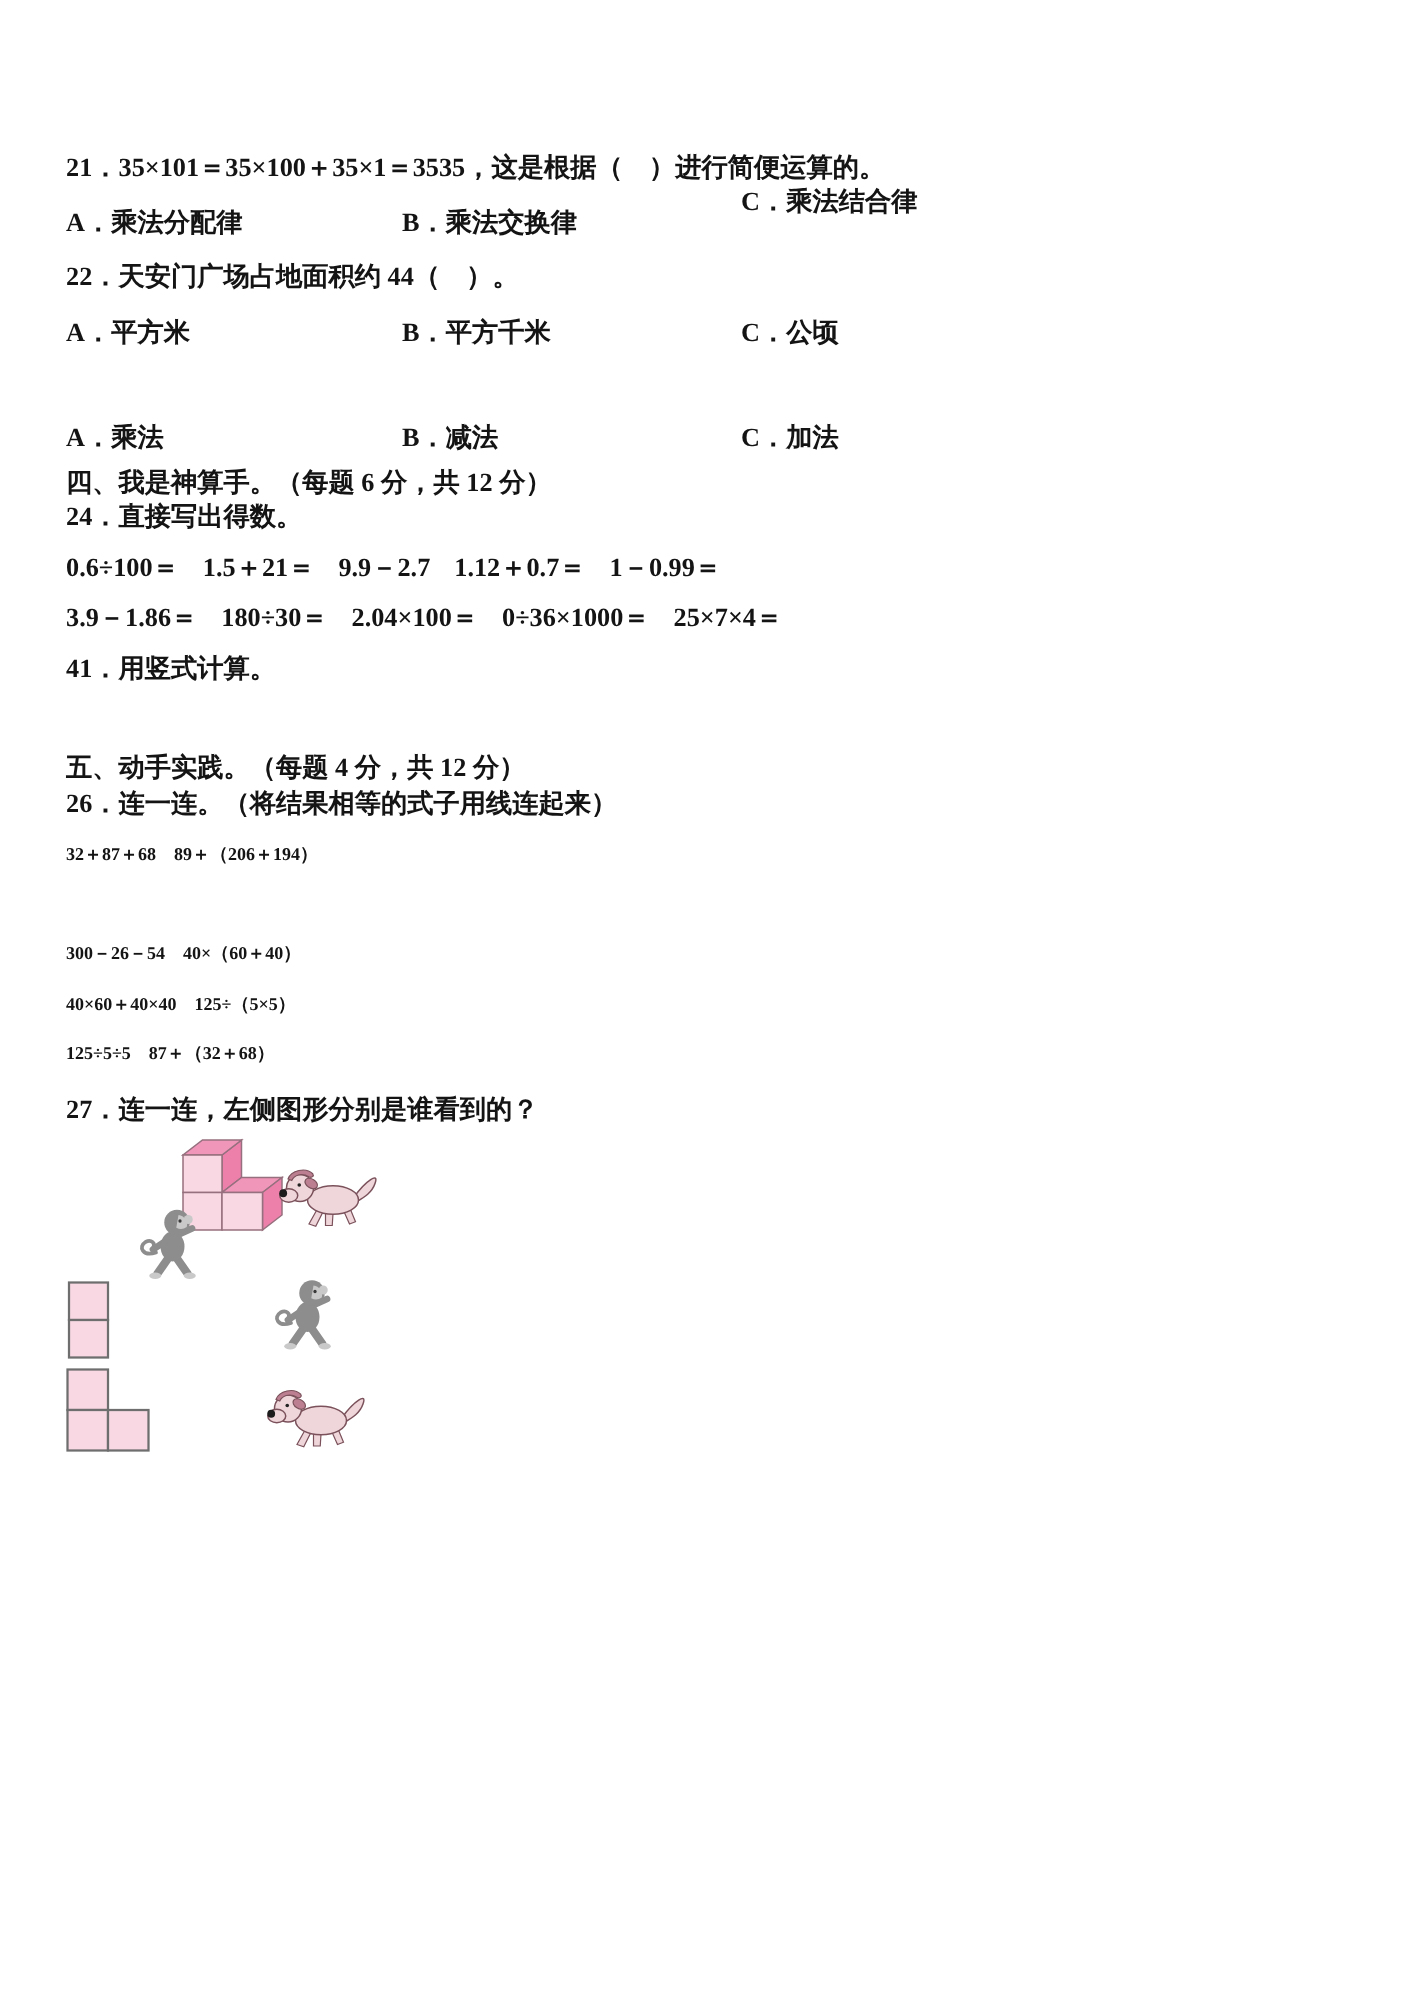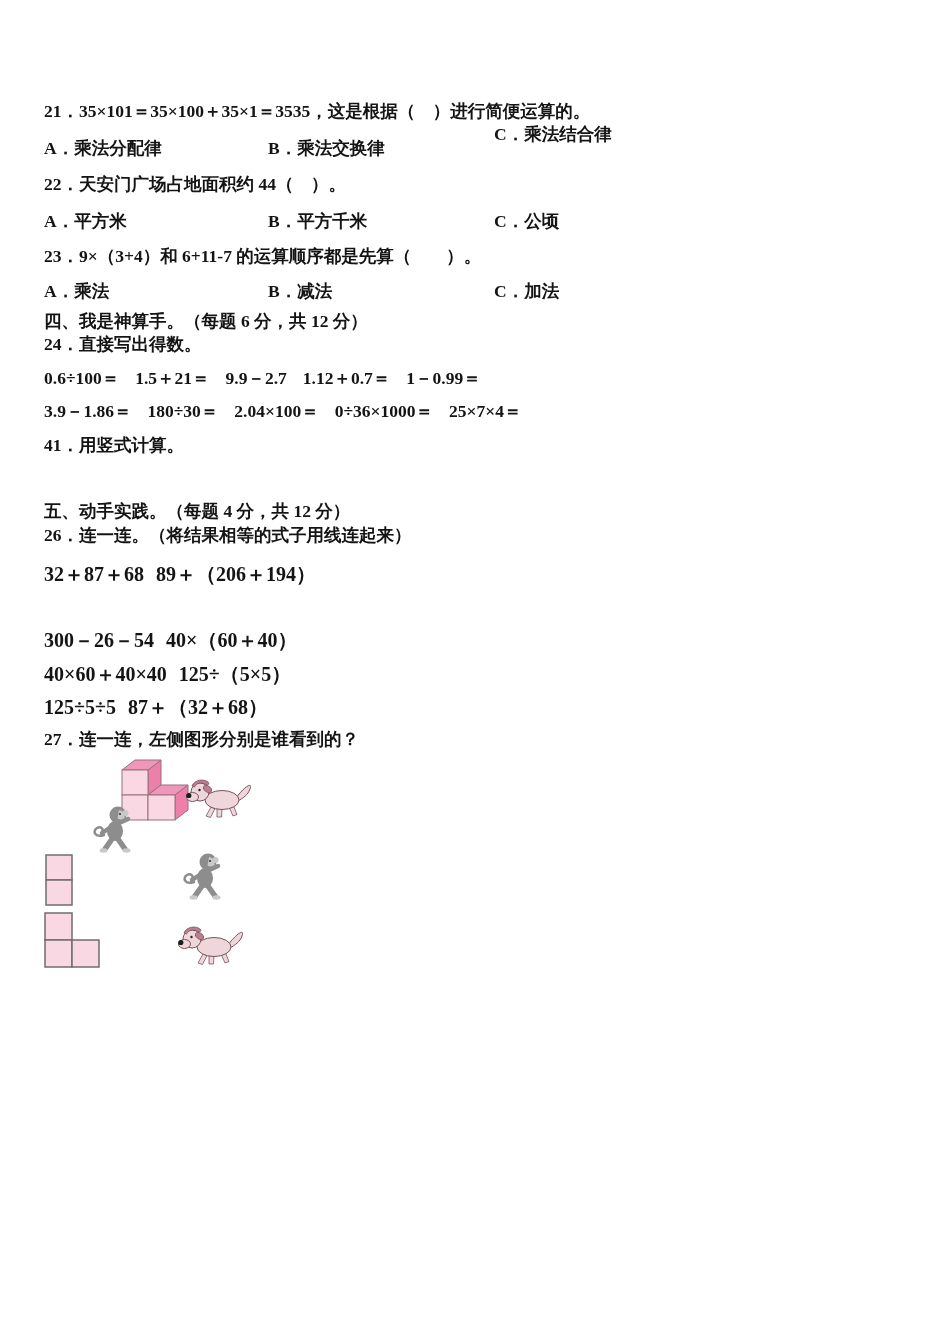--- a/index.html
+++ b/index.html
@@ -6,39 +6,38 @@
   body{width:950px;height:1344px;}
   .page{
     position:relative;width:950px;height:1344px;background:#ffffff;overflow:hidden;
     font-family:"Liberation Serif","DejaVu Serif",serif;
     font-weight:700;color:#141414;text-align:right;
   }
   .line{position:absolute;left:44px;font-size:17.5px;line-height:1.25;white-space:pre;}
   .opt{position:absolute;font-size:17.5px;line-height:1.25;white-space:pre;}
   .row{position:absolute;left:44px;display:flex;gap:16px;font-size:17.5px;line-height:1.25;white-space:pre;}
   .row.wide{gap:19px;}
-  .pair{position:absolute;left:44px;display:flex;gap:12px;font-size:20px;line-height:1.25;white-space:pre;}
+  .pair{position:absolute;left:44px;display:flex;gap:12px;font-size:12px;line-height:1.25;white-space:pre;}
   .figure-svg{position:absolute;left:0;top:752px;}
 </style>
 </head>
 <body>
 
 <div class="page">
 
   <div class="line" style="top:101px">21．35×101＝35×100＋35×1＝3535，这是根据（　）进行简便运算的。</div>
   <div class="opt" style="top:138px;left:44px">A．乘法分配律</div>
   <div class="opt" style="top:138px;left:268px">B．乘法交换律</div>
   <div class="opt" style="top:124px;left:494px">C．乘法结合律</div>
 
   <div class="line" style="top:174px">22．天安门广场占地面积约 44（　）。</div>
   <div class="opt" style="top:211px;left:44px">A．平方米</div>
   <div class="opt" style="top:211px;left:268px">B．平方千米</div>
   <div class="opt" style="top:211px;left:494px">C．公顷</div>
 
-  <div class="line" style="top:246px">23．9×（3+4）和 6+11-7 的运算顺序都是先算（　　）。</div>
   <div class="opt" style="top:281px;left:44px">A．乘法</div>
   <div class="opt" style="top:281px;left:268px">B．减法</div>
   <div class="opt" style="top:281px;left:494px">C．加法</div>
 
   <div class="line" style="top:311px">四、我是神算手。（每题 6 分，共 12 分）</div>
 
   <div class="line" style="top:334px">24．直接写出得数。</div>
   <div class="row" style="top:368px">
     <span>0.6÷100＝</span>
     <span>1.5＋21＝</span>

